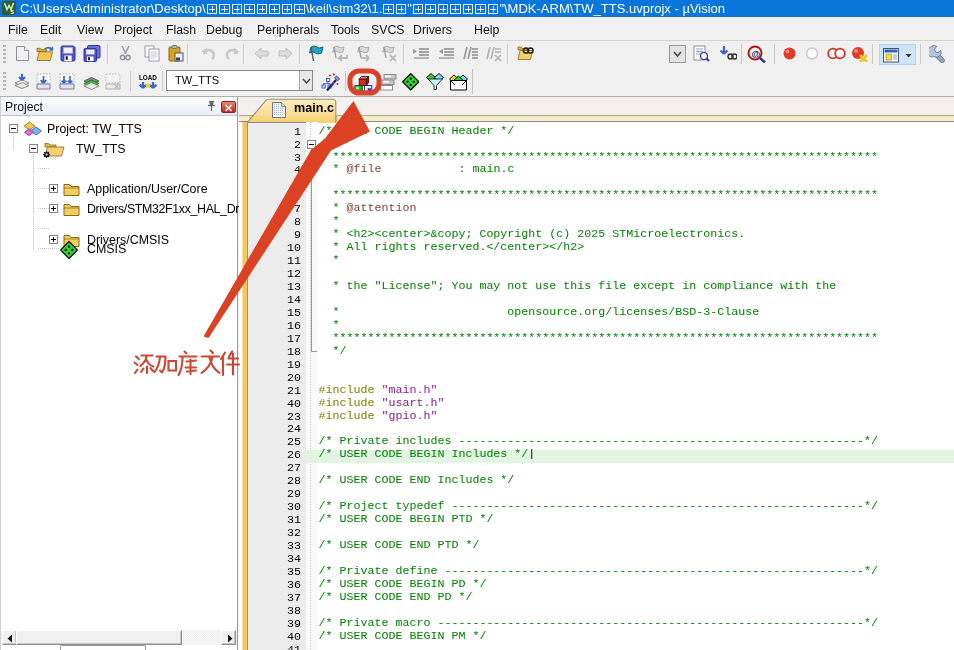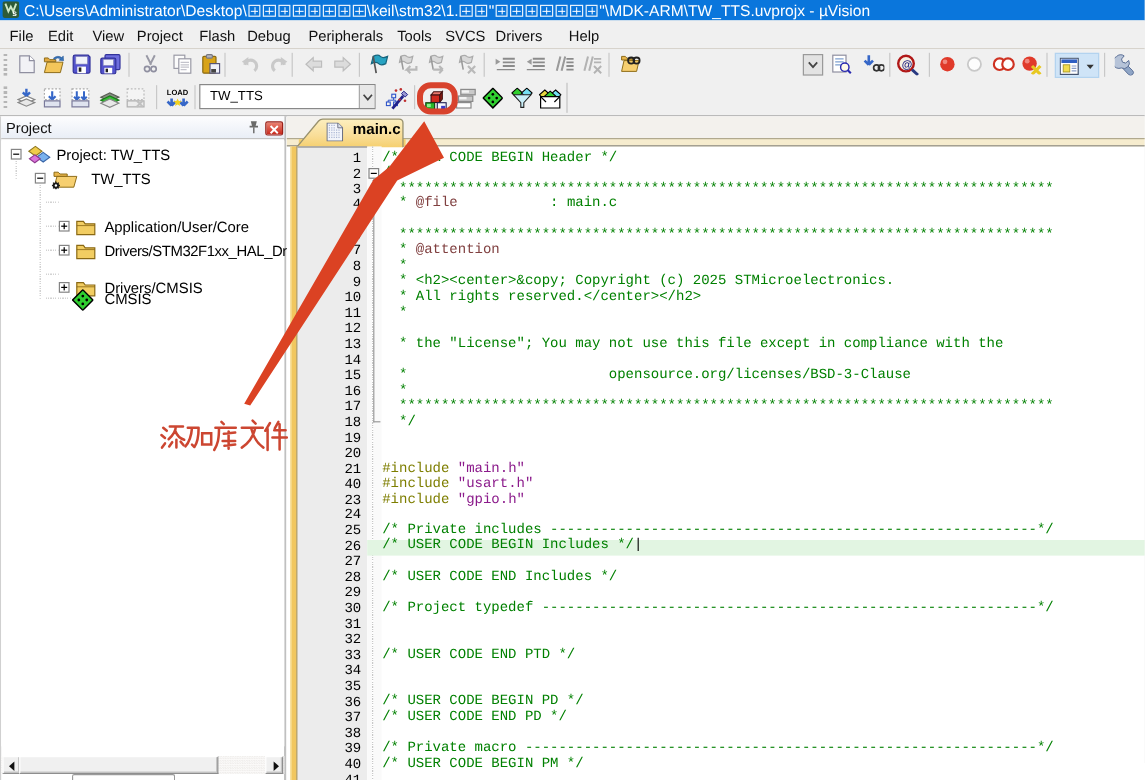--- a/index.html
+++ b/index.html
@@ -569,23 +569,25 @@
 <div class="cl" style="top:261.60px"><span class="ol">#include</span> <span class="st">"main.h"</span></div>
 <div class="cl" style="top:274.55px"><span class="ol">#include</span> <span class="st">"usart.h"</span></div>
 <div class="cl" style="top:287.50px"><span class="ol">#include</span> <span class="st">"gpio.h"</span></div>
 <div class="cl" style="top:300.45px"></div>
 <div class="cl" style="top:313.40px">/* Private includes ----------------------------------------------------------*/</div>
 <div class="cl" style="top:326.35px">/* USER CODE BEGIN Includes */<span style="color:#000">|</span></div>
 <div class="cl" style="top:339.30px"></div>
 <div class="cl" style="top:352.25px">/* USER CODE END Includes */</div>
 <div class="cl" style="top:365.20px"></div>
 <div class="cl" style="top:378.15px">/* Project typedef -----------------------------------------------------------*/</div>
+<div class="cl" style="top:391.10px">/* USER CODE BEGIN PTD */</div>
 <div class="cl" style="top:404.05px"></div>
 <div class="cl" style="top:417.00px">/* USER CODE END PTD */</div>
 <div class="cl" style="top:429.95px"></div>
+<div class="cl" style="top:442.90px">/* Private define ------------------------------------------------------------*/</div>
 <div class="cl" style="top:455.85px">/* USER CODE BEGIN PD */</div>
 <div class="cl" style="top:468.80px">/* USER CODE END PD */</div>
 <div class="cl" style="top:481.75px"></div>
 <div class="cl" style="top:507.65px">/* USER CODE BEGIN PM */</div>
 <div class="cl" style="top:494.70px">/* Private macro -------------------------------------------------------------*/</div>
 <div class="cl" style="top:520.60px"></div>
       </div>
 </div>
 <svg id="overlay" viewBox="0 0 954 650">
   <rect x="350" y="71" width="29" height="22" rx="9" fill="none" stroke="#d8422c" stroke-width="5"></rect>

